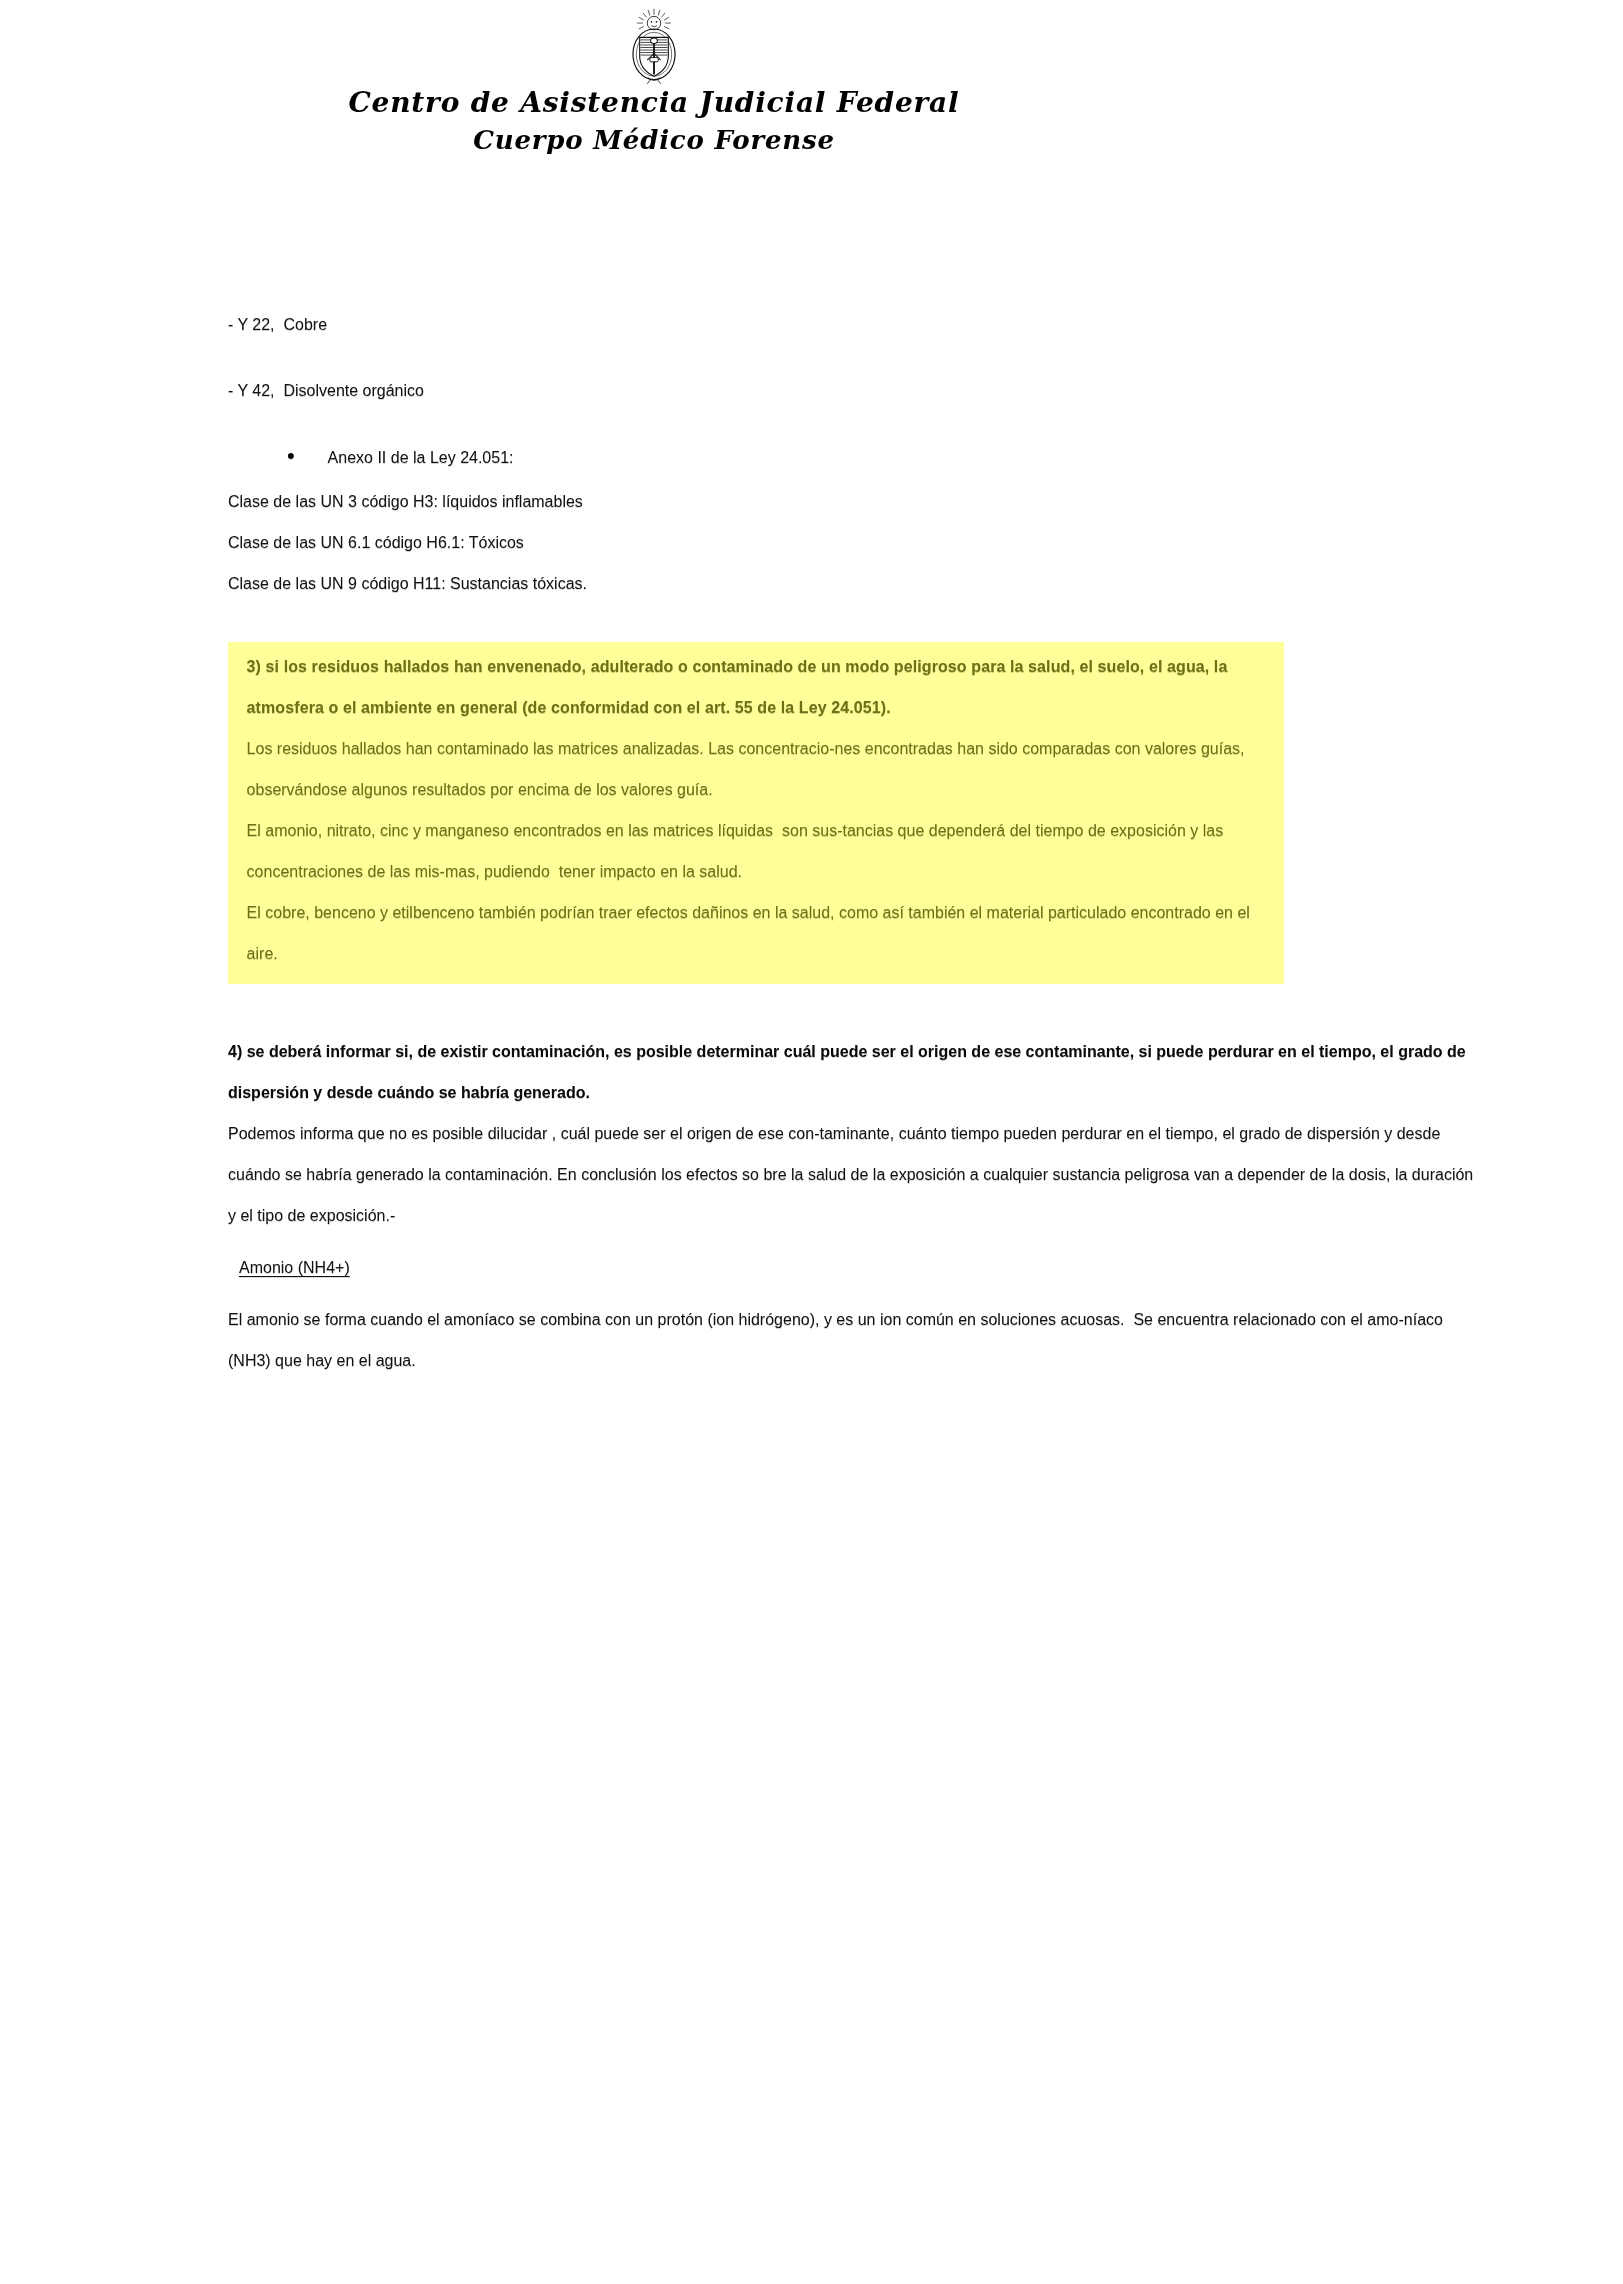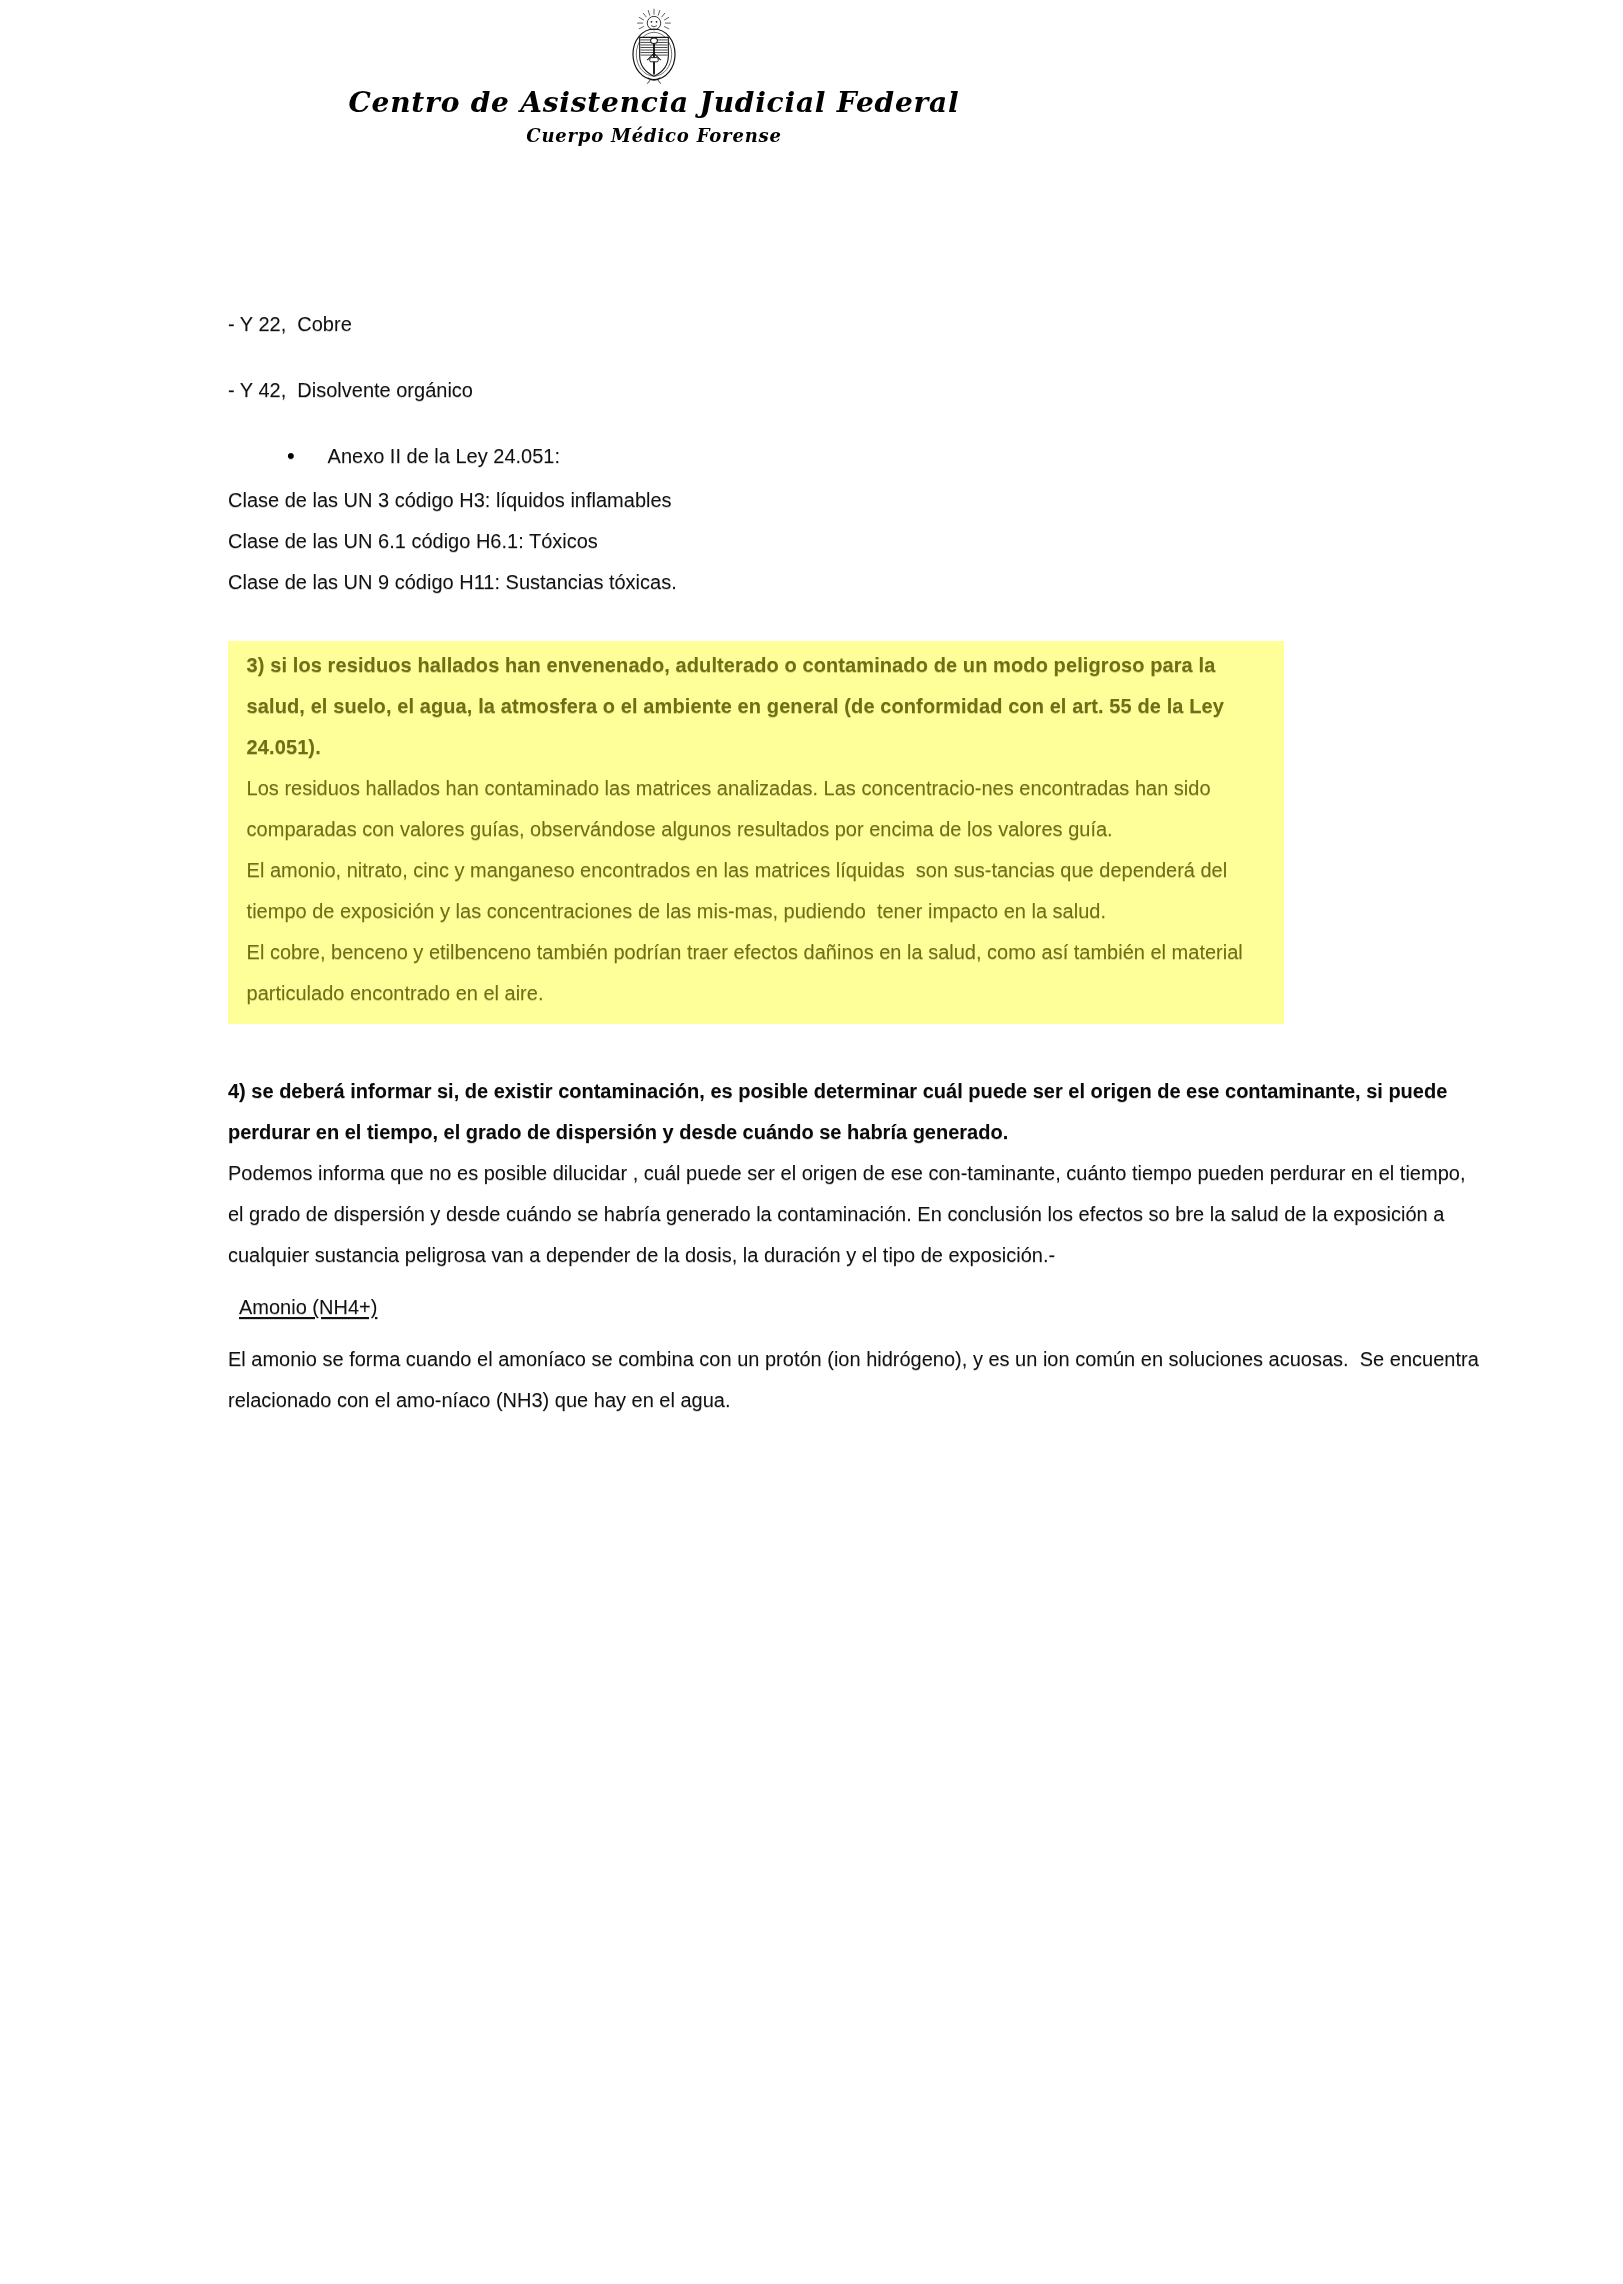--- a/index.html
+++ b/index.html
@@ -45,35 +45,35 @@
     color: #000000;
     letter-spacing: 0.8px;
     white-space: nowrap;
     line-height: 1.0;
   }
   .letterhead-line-1 {
     font-size: 28px;
     margin-top: 1.7px;
   }
   .letterhead-line-2 {
-    font-size: 18px;
+    font-size: 26px;
     margin-top: 10px;
   }
 
   
   .content {
     position: absolute;
     left: 228px;
     top: 304px;
     width: 1252px;
   }
 
   .txt {
     font-family: "Liberation Sans", sans-serif;
-    font-size: 20px;
+    font-size: 16px;
     line-height: 41px;
     color: #111111;
     white-space: pre-wrap;
   }
 
   .dash-item {
     margin: 0 0 24.5px 0;
   }
   .dash-item:last-of-type { margin-bottom: 0; }
 

